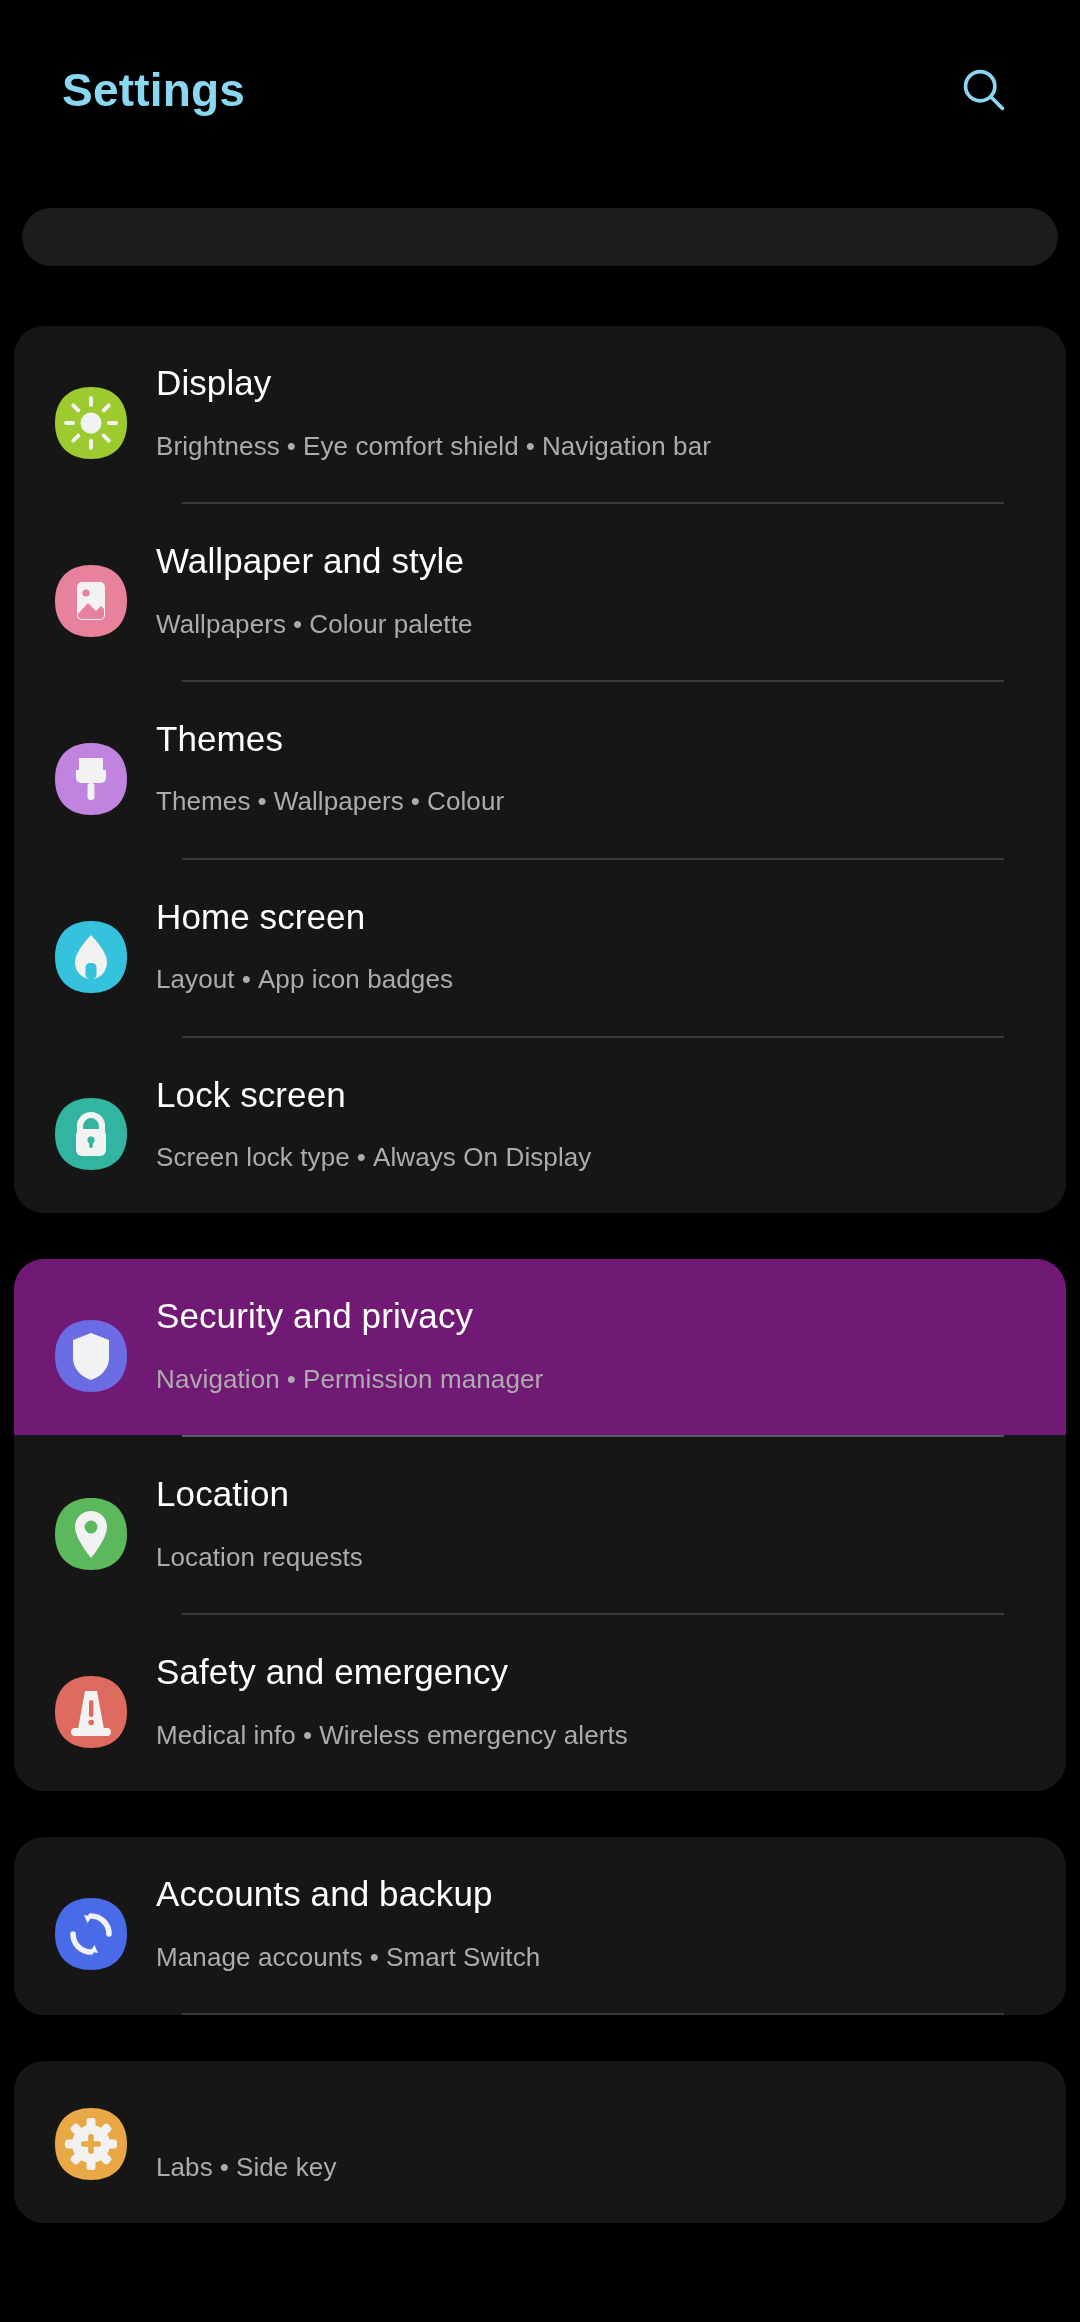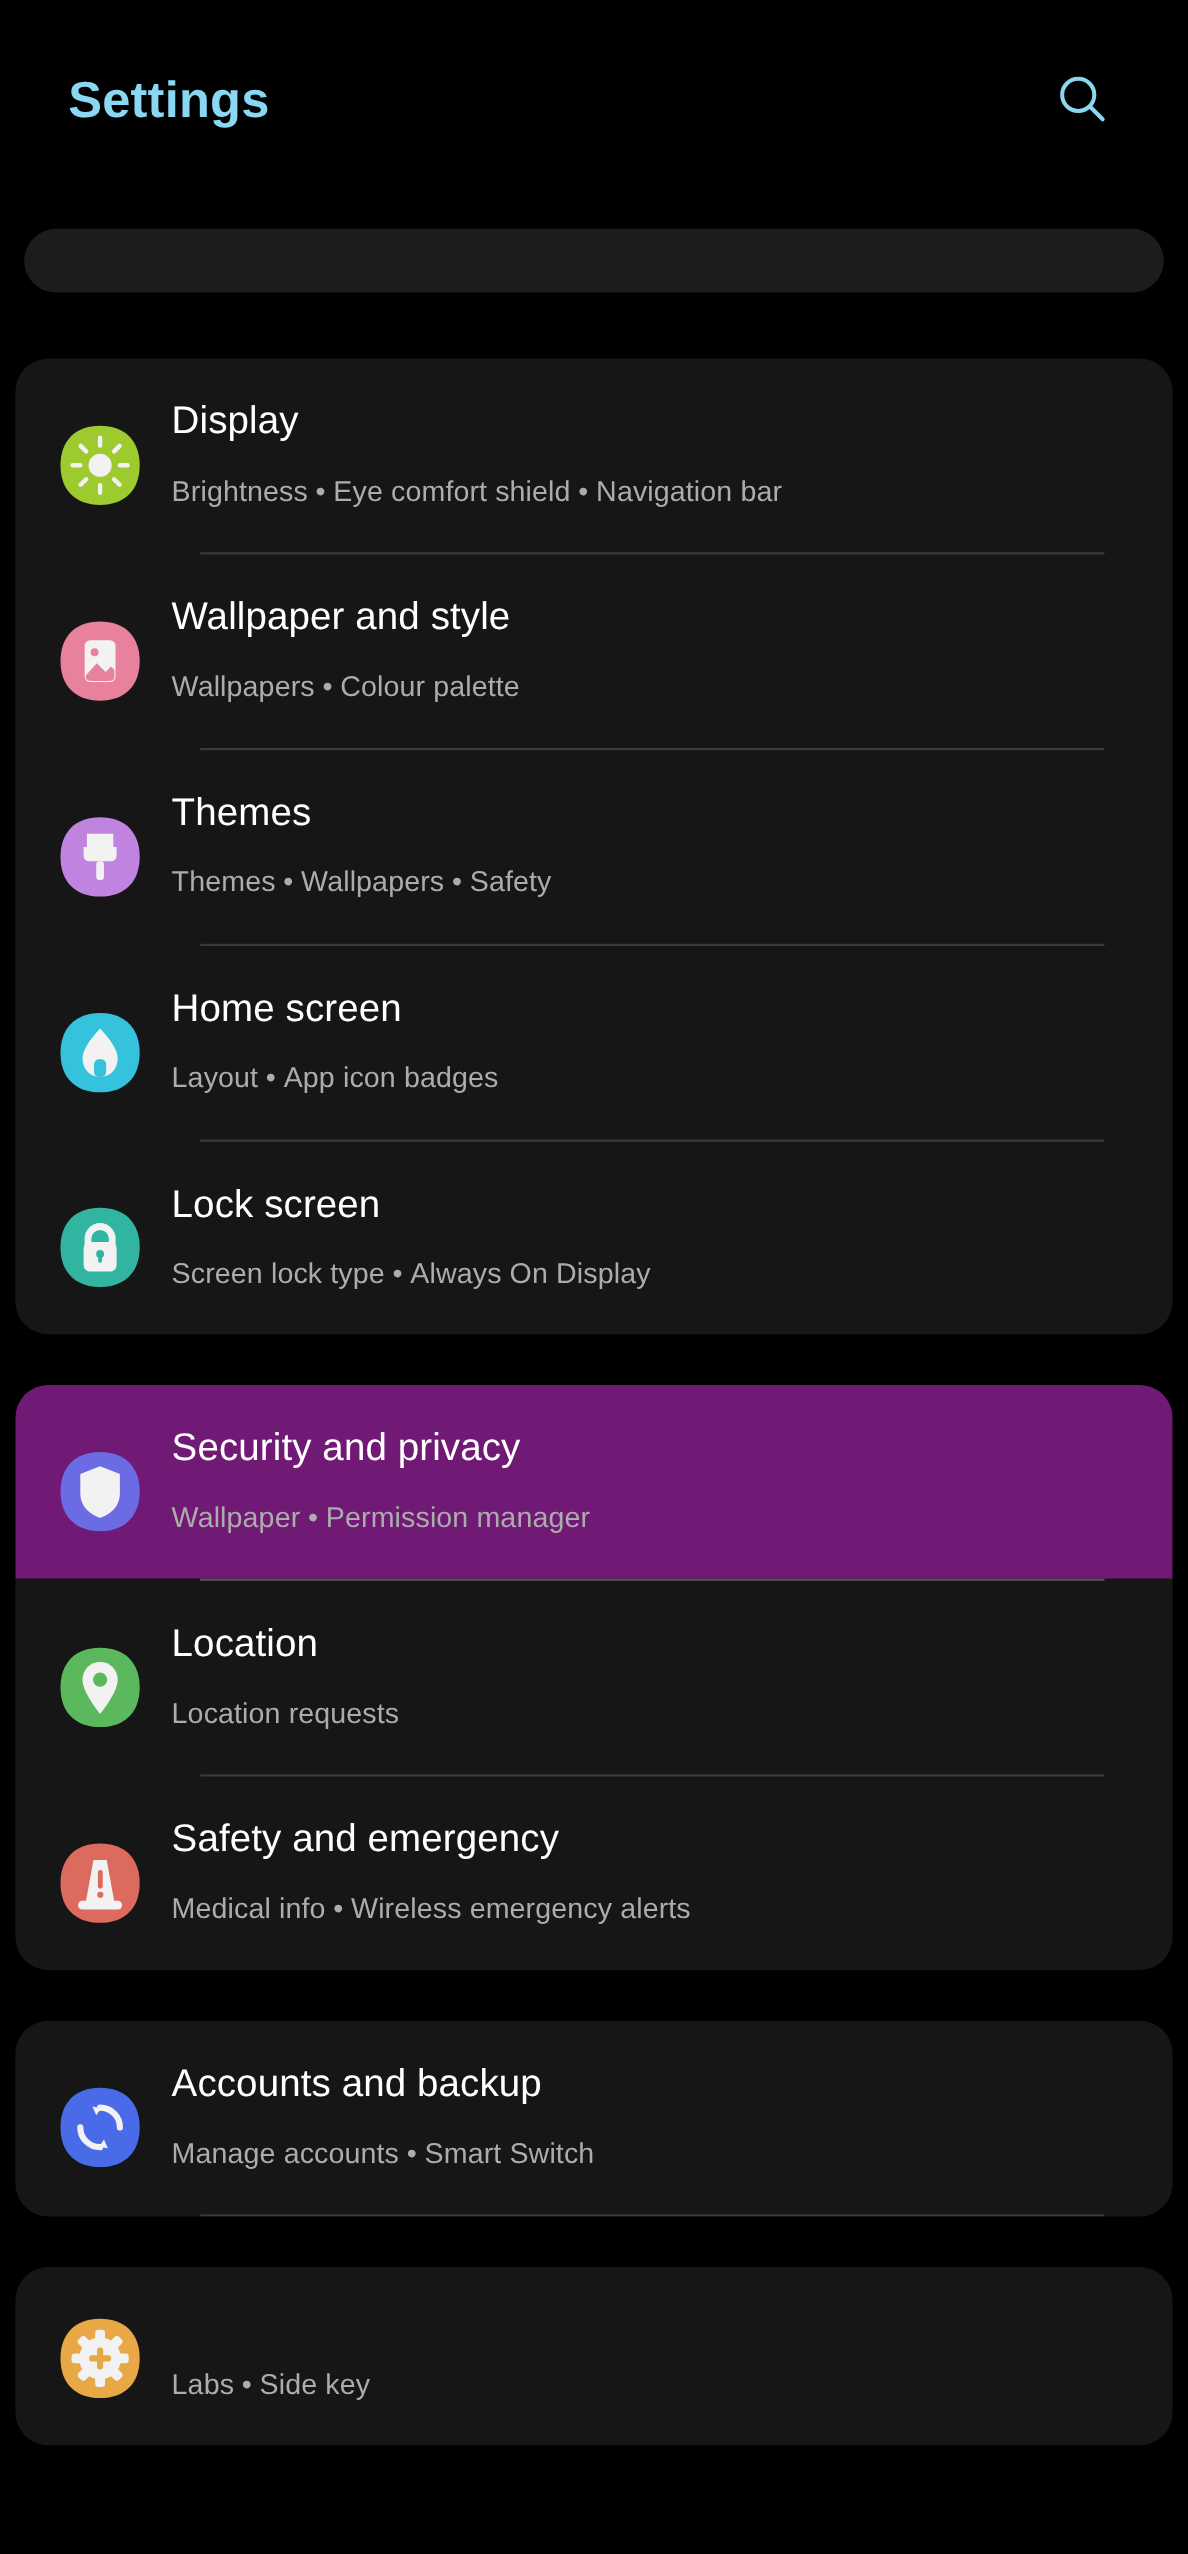--- a/index.html
+++ b/index.html
@@ -153,21 +153,21 @@
           <div class="icon">
             <svg viewBox="0 0 78 78">
             <path d="M39,3 C61.5,3 75,16.5 75,39 C75,61.5 61.5,75 39,75 C16.5,75 3,61.5 3,39 C3,16.5 16.5,3 39,3 Z" fill="#C183E0"></path>
             <path d="M27 18 h24 v12 h-24 z" fill="#F2F2F2"></path>
               <path d="M24 30 h30 v8 a5 5 0 0 1 -5 5 h-20 a5 5 0 0 1 -5 -5 z" fill="#F2F2F2"></path>
               <rect x="35.5" y="43" width="7" height="17" rx="3" fill="#F2F2F2"></rect>
           </svg>
           </div>
           <div class="row-text">
             <div class="row-title">Themes</div>
-            <div class="row-sub"><span>Themes</span><span class="dot">•</span><span>Wallpapers</span><span class="dot">•</span><span>Safety</span></div>
+            <div class="row-sub"><span>Themes</span><span class="dot">•</span><span>Wallpapers</span><span class="dot">•</span><span>Colour</span></div>
           </div>
         </div>
         <div class="divider"></div>
         <div class="row">
           <div class="icon">
             <svg viewBox="0 0 78 78">
             <path d="M39,3 C61.5,3 75,16.5 75,39 C75,61.5 61.5,75 39,75 C16.5,75 3,61.5 3,39 C3,16.5 16.5,3 39,3 Z" fill="#35C2DC"></path>
             <path d="M39 17 C39 17 23 33 23 44 C23 54 30 61 39 61 C48 61 55 54 55 44 C55 33 39 17 39 17 Z" fill="#F2F2F2"></path>
               <rect x="33.5" y="45" width="11" height="16" rx="4.5" fill="#35C2DC"></rect>
           </svg>
@@ -197,21 +197,21 @@
       <div class="group">
         <div class="row selected">
           <div class="icon">
             <svg viewBox="0 0 78 78">
             <path d="M39,3 C61.5,3 75,16.5 75,39 C75,61.5 61.5,75 39,75 C16.5,75 3,61.5 3,39 C3,16.5 16.5,3 39,3 Z" fill="#6B6BE4"></path>
             <path d="M39 16 L57 23 V41 C57 52 49 59.5 39 63 C29 59.5 21 52 21 41 V23 Z" fill="#F2F2F2"></path>
           </svg>
           </div>
           <div class="row-text">
             <div class="row-title">Security and privacy</div>
-            <div class="row-sub"><span>Wallpaper</span><span class="dot">•</span><span>Permission manager</span></div>
+            <div class="row-sub"><span>Navigation</span><span class="dot">•</span><span>Permission manager</span></div>
           </div>
         </div>
         <div class="divider on-selected"></div>
         <div class="row">
           <div class="icon">
             <svg viewBox="0 0 78 78">
             <path d="M39,3 C61.5,3 75,16.5 75,39 C75,61.5 61.5,75 39,75 C16.5,75 3,61.5 3,39 C3,16.5 16.5,3 39,3 Z" fill="#5CB85C"></path>
             <path d="M39 16 C30 16 23 23 23 32 C23 44 39 63 39 63 C39 63 55 44 55 32 C55 23 48 16 39 16 Z" fill="#F2F2F2"></path>
               <circle cx="39" cy="32" r="6.5" fill="#5CB85C"></circle>
           </svg>

